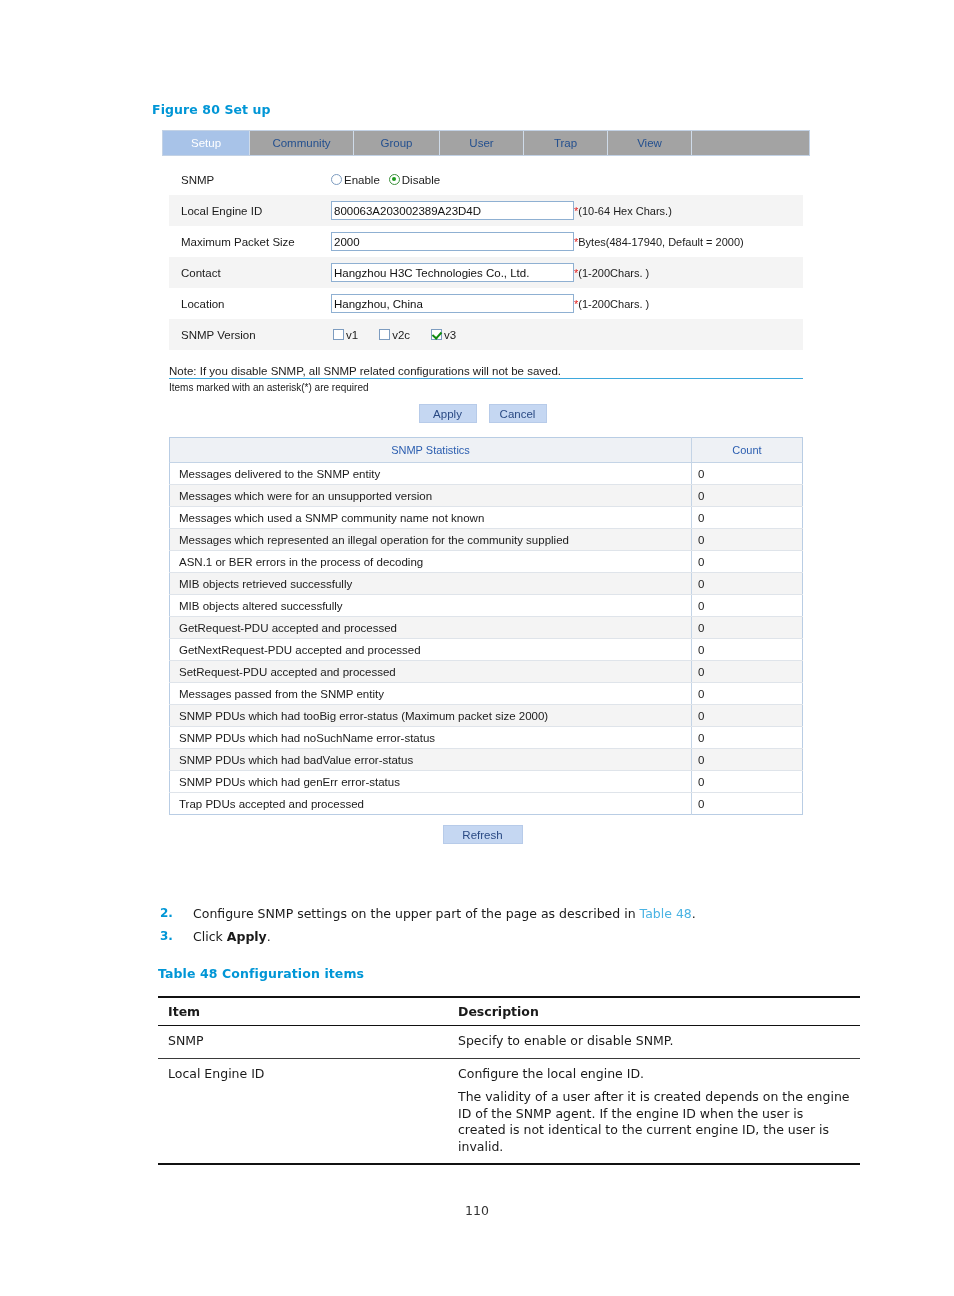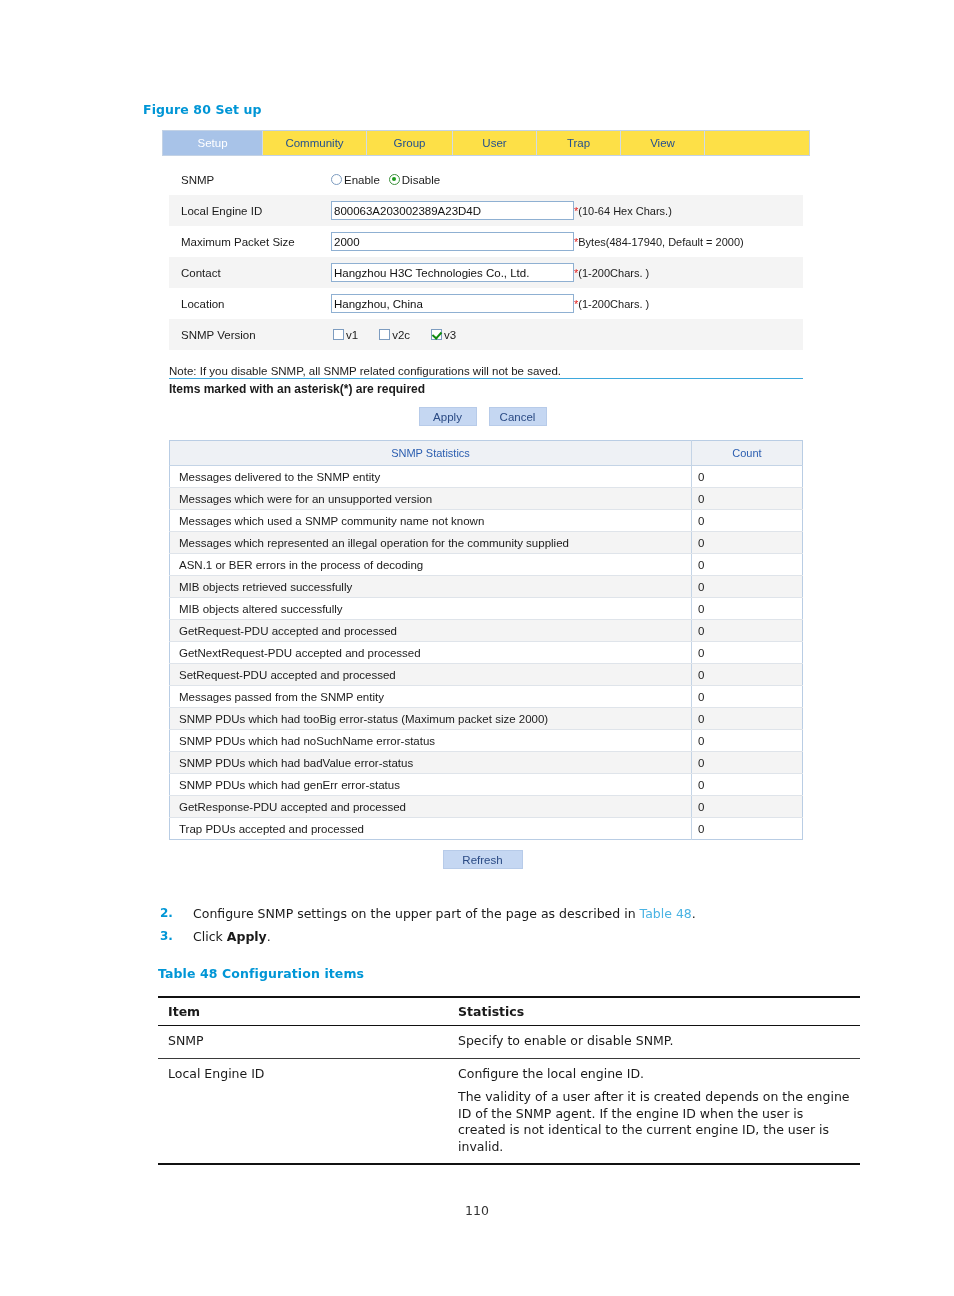--- a/index.html
+++ b/index.html
@@ -46,25 +46,25 @@
     box-sizing: border-box;
     background: #f7f9fb;
   }
   .tab {
     display: flex;
     align-items: center;
     justify-content: center;
     font-size: 11.5px;
     color: #24508f;
     border-right: 1px solid #cfdbe9;
-    background: #fde047;
+    background: #a3a3a3;
     box-sizing: border-box;
     height: 100%;
   }
-  .tab.w1 { width: 100px; }
+  .tab.w1 { width: 87px; }
   .tab.w2 { width: 104px; }
   .tab.w3 { width: 86px; text-align: right; }
   .tab.w4 { width: 84px; }
   .tab.w5 { width: 84px; }
   .tab.w6 { width: 84px; }
   .tab.filler { flex: 1 1 auto; border-right: none; }
   .tab.active {
     background: #a8c3e8;
     color: #ffffff;
   }
@@ -160,23 +160,22 @@
     width: 634px;
   }
   .note-line1 {
     font-size: 11.5px;
     padding-bottom: 1px;
     border-bottom: 1px solid #3ea8dd;
     width: 634px;
     box-sizing: border-box;
   }
   .note-line2 {
-    font-size: 12px;
+    font-size: 10px;
     margin-top: 3px;
-    font-weight: bold;
   }
 
   
   .btnrow {
     margin-top: 11px;
     width: 641px;
     display: flex;
     justify-content: center;
     gap: 12px;
   }
@@ -299,21 +298,21 @@
     top: 1203px;
     text-align: center;
     font-family: "DejaVu Sans", sans-serif;
     font-size: 12.5px;
     color: #333;
   }
 </style>
 </head>
 <body>
 
-<div class="doc-caption" style="left:143px; top:102px;">Figure 80 Set up</div>
+<div class="doc-caption" style="left:152px; top:102px;">Figure 80 Set up</div>
 
 <div id="webui">
 
   <div class="tabs">
     <div class="tab w1 active">Setup</div>
     <div class="tab w2">Community</div>
     <div class="tab w3">Group</div>
     <div class="tab w4">User</div>
     <div class="tab w5">Trap</div>
     <div class="tab w6">View</div>
@@ -439,24 +438,20 @@
           <td class="cnt">0</td>
         </tr>
         <tr class="even">
           <td>SNMP PDUs which had badValue error-status</td>
           <td class="cnt">0</td>
         </tr>
         <tr class="odd">
           <td>SNMP PDUs which had genErr error-status</td>
           <td class="cnt">0</td>
         </tr>
-        <tr class="even">
-          <td>GetResponse-PDU accepted and processed</td>
-          <td class="cnt">0</td>
-        </tr>
         <tr class="odd">
           <td>Trap PDUs accepted and processed</td>
           <td class="cnt">0</td>
         </tr>
       </tbody>
   </table>
 
   <div class="refreshrow">
     <div class="btn" style="min-width:80px;">Refresh</div>
   </div>
@@ -472,21 +467,21 @@
     <div class="txt"><span>Click </span><span class="bold">Apply</span><span>.</span></div>
   </div>
 </div>
 
 <div class="doc-caption" style="left:158px; top:966px;">Table 48 Configuration items</div>
 
 <table class="cfg-table">
   <thead>
     <tr>
       <th class="cfg-col-item">Item</th>
-      <th>Statistics</th>
+      <th>Description</th>
     </tr>
   </thead>
   <tbody>
     <tr>
       <td class="cfg-col-item">SNMP</td>
       <td>
         <p class="cfg-desc-p">Specify to enable or disable SNMP.</p>
       </td>
     </tr>
     <tr class="last">

